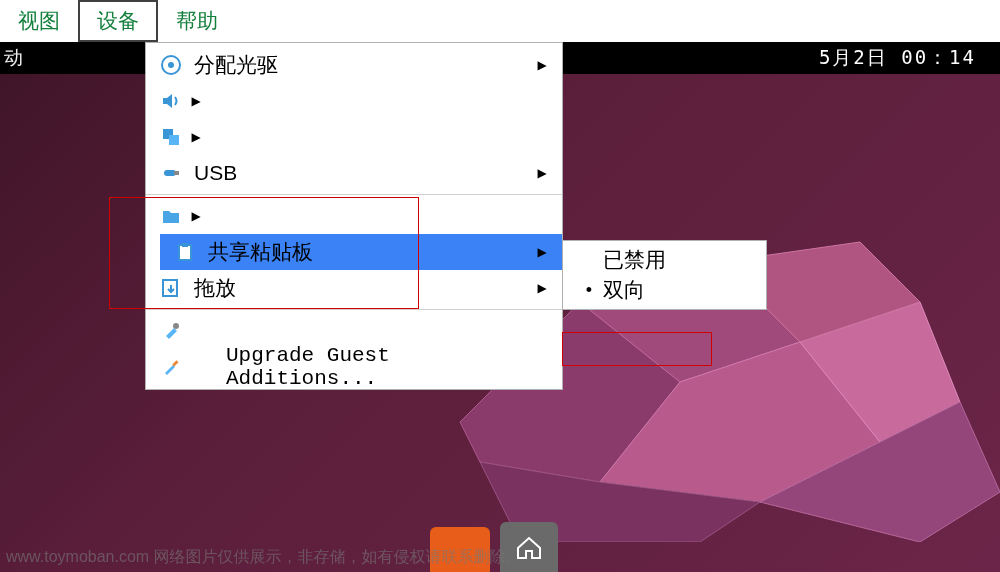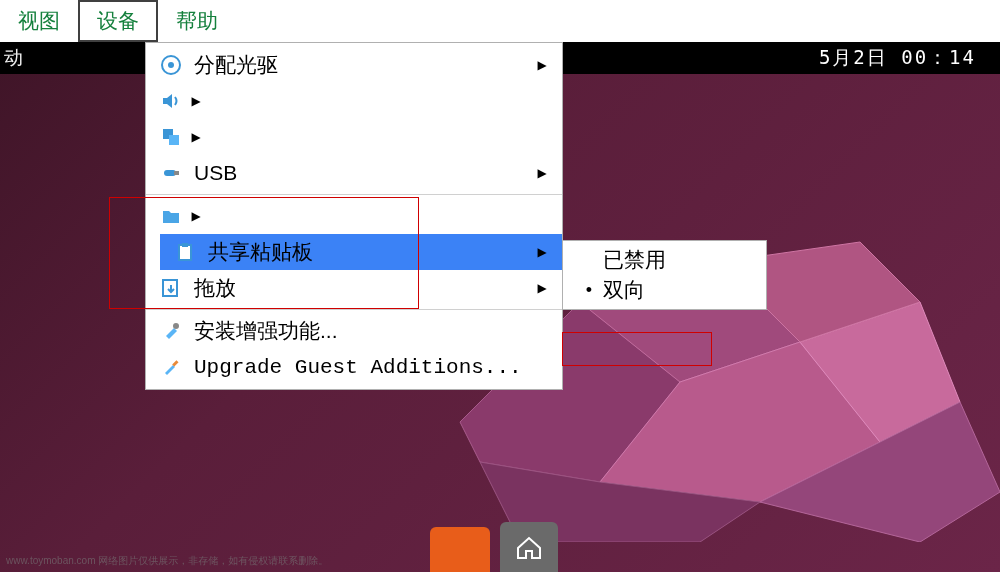--- a/index.html
+++ b/index.html
@@ -99,21 +99,21 @@
       width: 20px;
       text-align: center;
       color: #000;
       font-size: 12px;
     }
     .dropdown .sep {
       height: 1px;
       background: #d0d0d0;
       margin: 3px 0;
     }
-    .mono { font-family: "Courier New", monospace; }
+    .mono { font-family: "Courier New", monospace; margin-left: 32px; }
     
     .submenu {
       position: absolute;
       top: 240px;
       left: 562px;
       width: 205px;
       background: #ffffff;
       border: 1px solid #b0b0b0;
       z-index: 25;
       font-size: 21px;
@@ -179,21 +179,21 @@
       height: 45px;
       background: #e85d1a;
       border-radius: 6px 6px 0 0;
       margin-right: 10px;
     }
     
     .watermark {
       position: absolute;
       bottom: 4px;
       left: 6px;
-      font-size: 10px;
+      font-size: 16px;
       color: rgba(120,120,120,0.6);
       z-index: 50;
     }
   </style>
 </head>
 <body>
 
 <div class="desktop-bg"></div>
 
 <svg class="crystal" viewBox="0 0 600 340">
@@ -286,21 +286,20 @@
       <span class="arrow">▶</span>
     </div>
     <div class="sep"></div>
     <div class="item">
       <span class="icon-slot">
         <svg width="22" height="22">
           <path d="M6 16 L14 8 L17 11 L9 19 Z" fill="#5ab5f6"></path>
           <circle cx="16" cy="6" r="3" fill="#888"></circle>
         </svg>
       </span>
-      <span class="label">安装增强功能...</span>
       <span class="arrow"></span>
     </div>
     <div class="item">
       <span class="icon-slot">
         <svg width="22" height="22">
           <path d="M5 17 L13 9 L15 11 L7 19 Z" fill="#5ab5f6"></path>
           <rect x="14" y="4" width="3" height="6" fill="#e88a3a" transform="rotate(45 15 7)"></rect>
         </svg>
       </span>
       <span class="label mono">Upgrade Guest Additions...</span>

